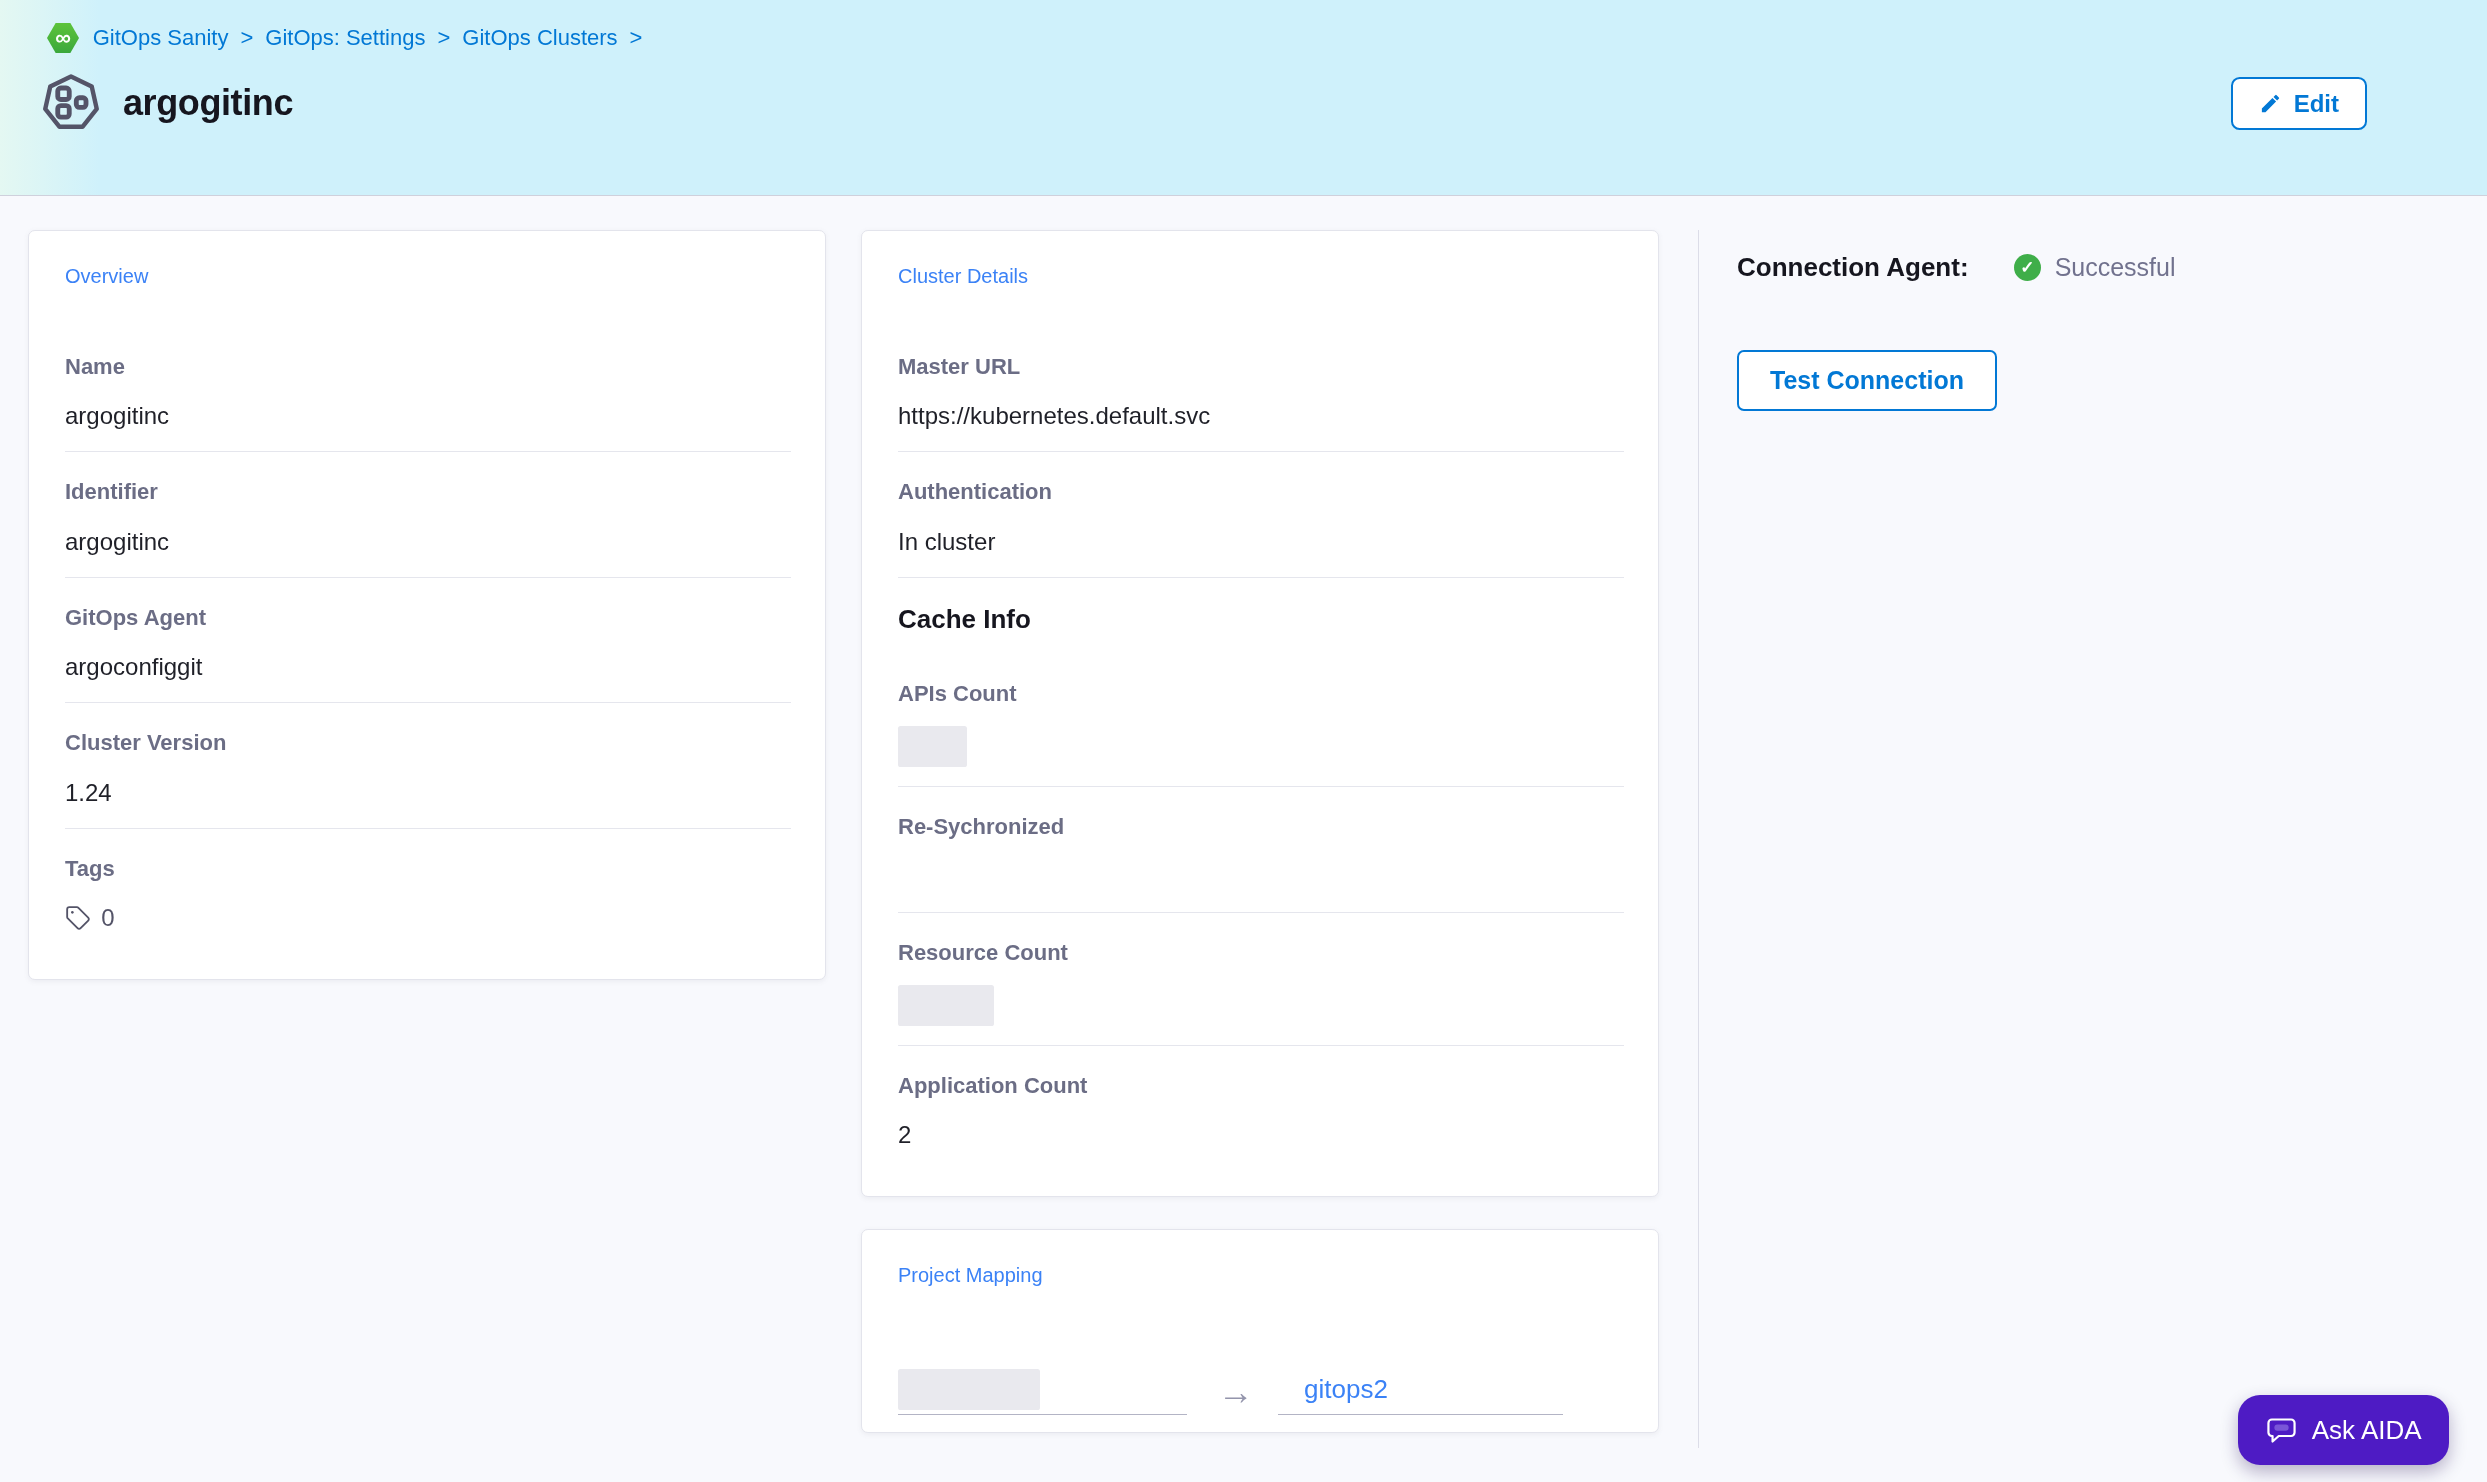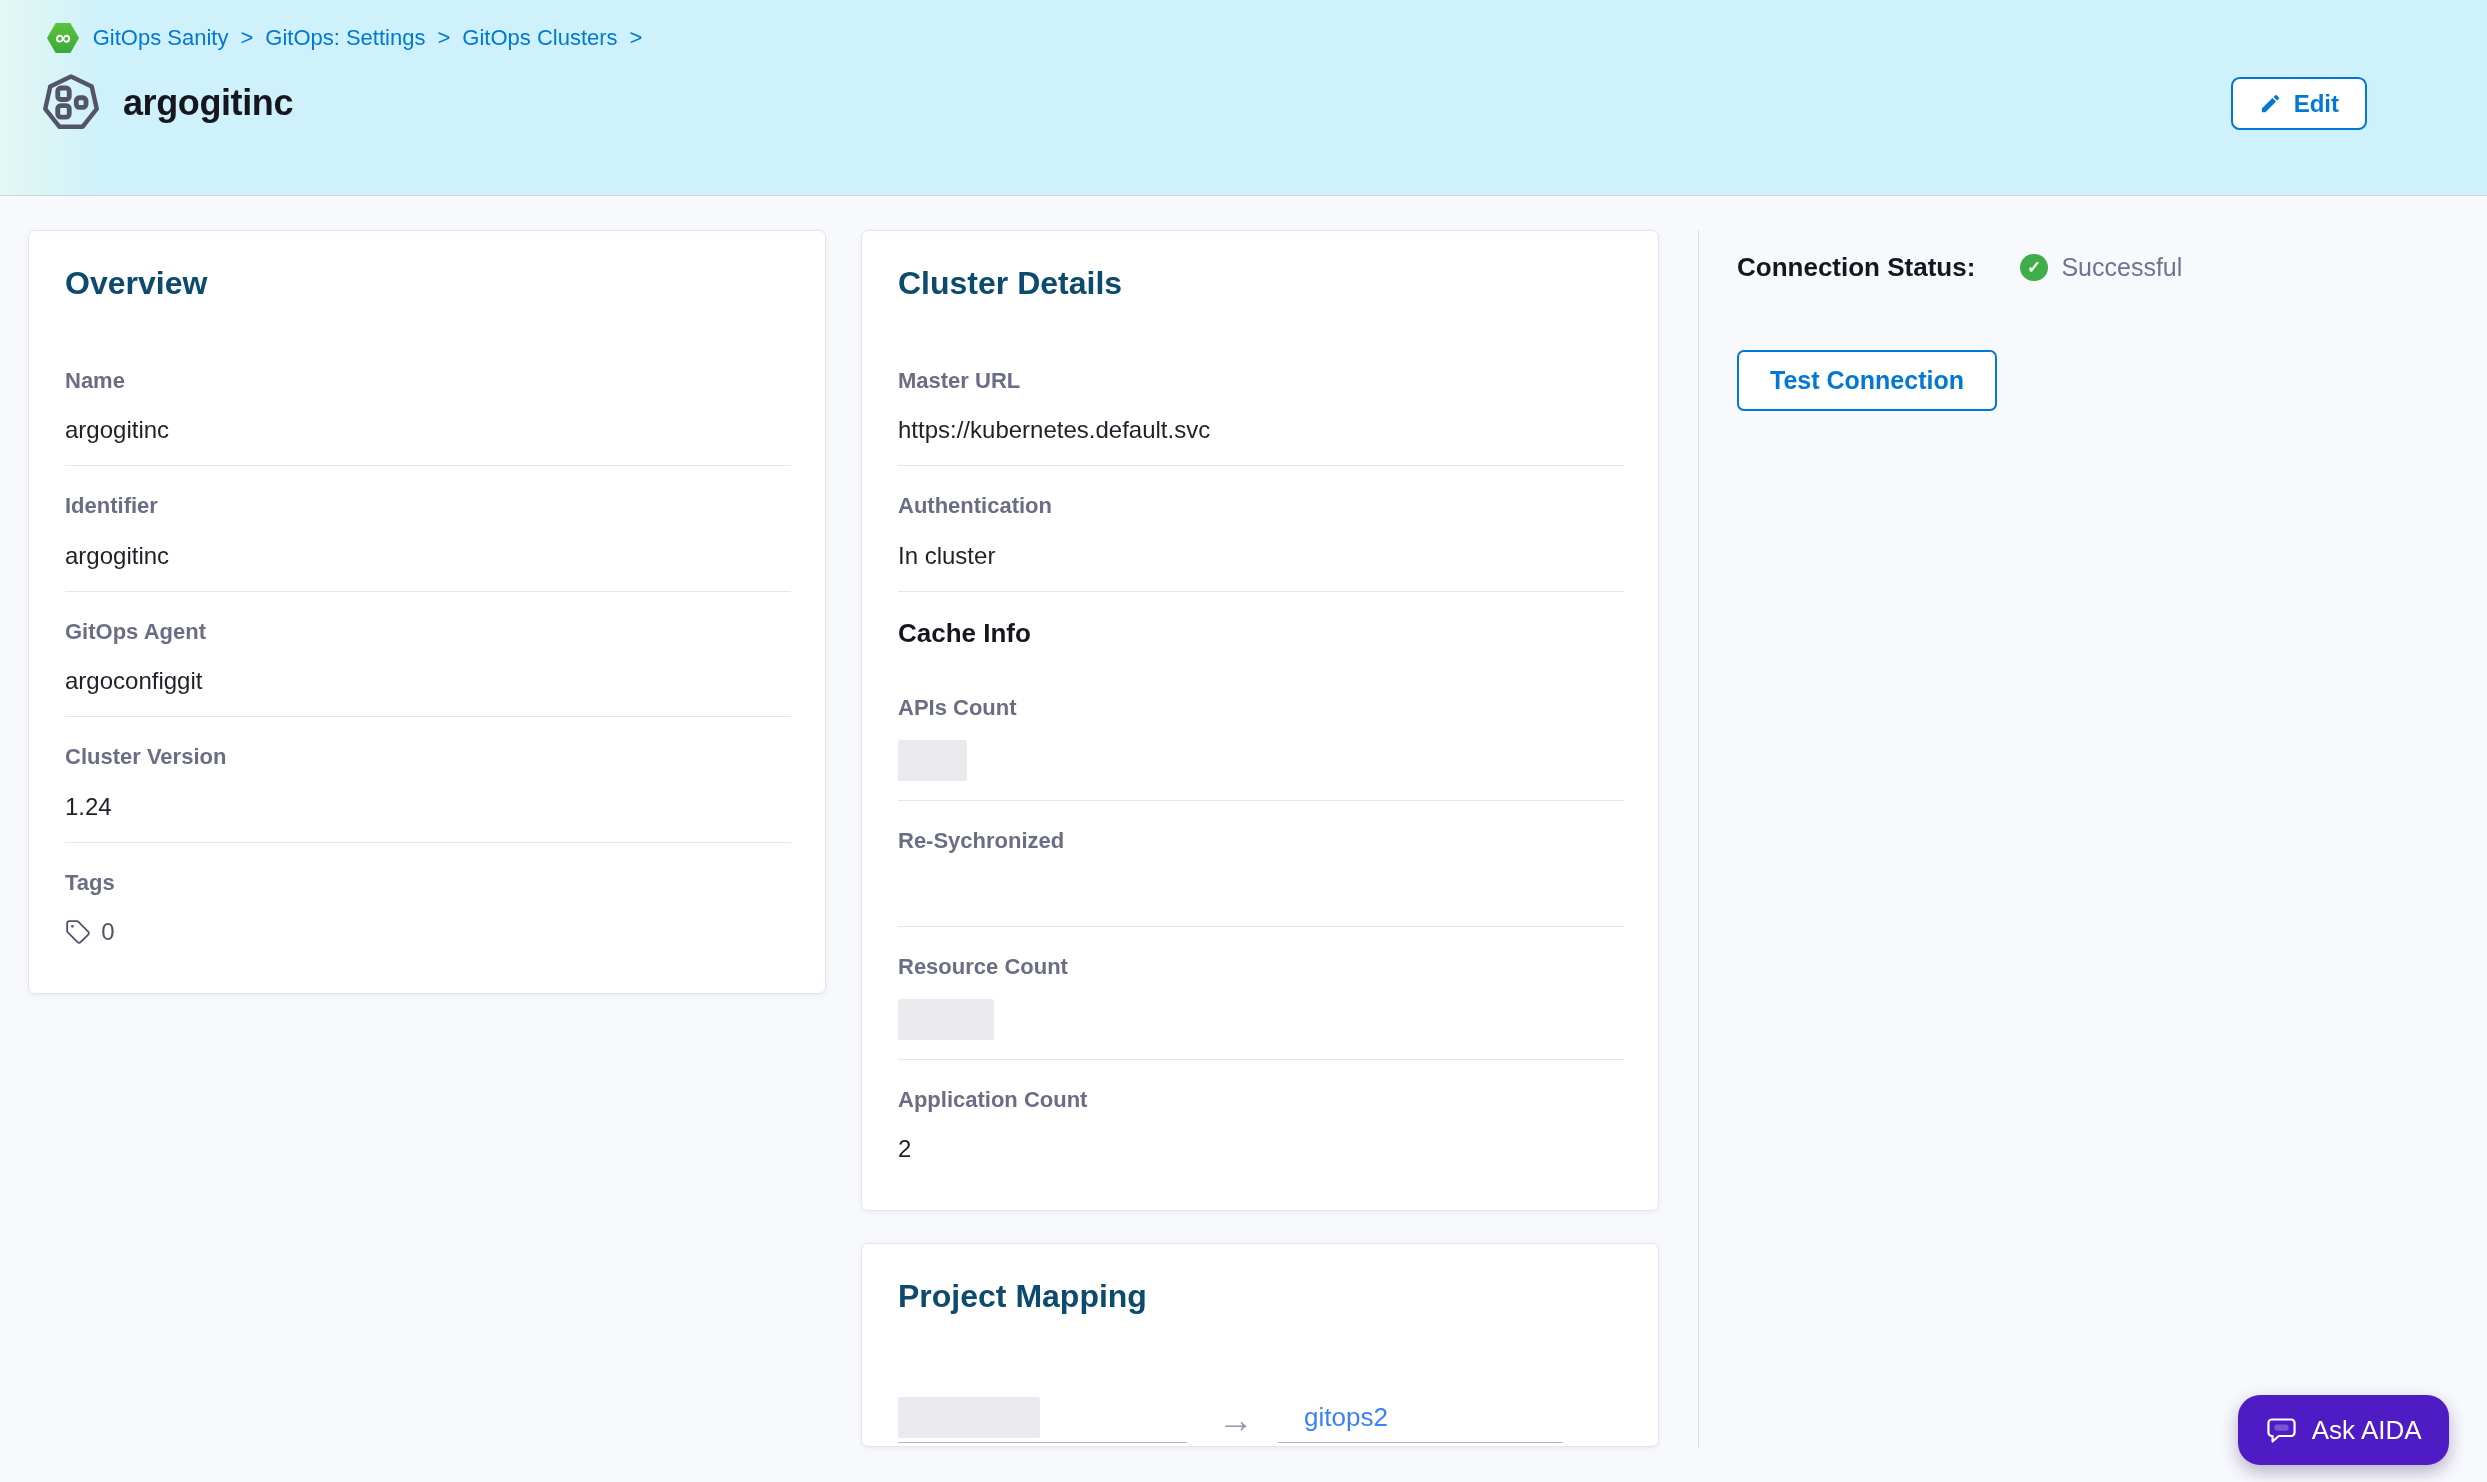--- a/index.html
+++ b/index.html
@@ -67,21 +67,21 @@
     padding:22px 0 0 38px;
   }
   .card {
     background:#ffffff;
     border:0.9px solid #e3e4ec;
     border-radius:6.9px;
     box-shadow:0 1.7px 5.1px rgba(96,97,112,0.08);
     padding:34px 34px 26px 36px;
   }
   .card-heading {
-    font-size:32px; font-weight:700; color:#0c4a6e;
+    font-size:20px; font-weight:400; color:#3b82f6;
     margin-bottom:65px;
   }
   .sub-heading {
     font-size:26px; font-weight:700; color:#16161f;
     margin:13.7px 0 45px 0;
   }
   
   .field {
     border-bottom:1.3px solid #e5e6ed;
     padding-bottom:19px;
@@ -270,21 +270,21 @@
         <div class="map-arrow">→</div>
         <div class="map-field target">
           <span>gitops2</span>
         </div>
       </div>
     </div>
   </div>
 
   <div class="col-right">
     <div class="status-row">
-      <span class="status-label">Connection Status:</span>
+      <span class="status-label">Connection Agent:</span>
       <span class="check-circle">✓</span>
       <span class="status-value">Successful</span>
     </div>
     <button class="test-btn">Test Connection</button>
   </div>
 </div>
 
 <button class="aida-btn">
   <svg width="33" height="33" viewBox="0 0 24 24">
     <path d="M5 4h14a2.5 2.5 0 0 1 2.5 2.5v7A2.5 2.5 0 0 1 19 16h-9l-4.5 4v-4H5a2.5 2.5 0 0 1-2.5-2.5v-7A2.5 2.5 0 0 1 5 4z" fill="none" stroke="#ffffff" stroke-width="1.6" stroke-linejoin="round"></path>

